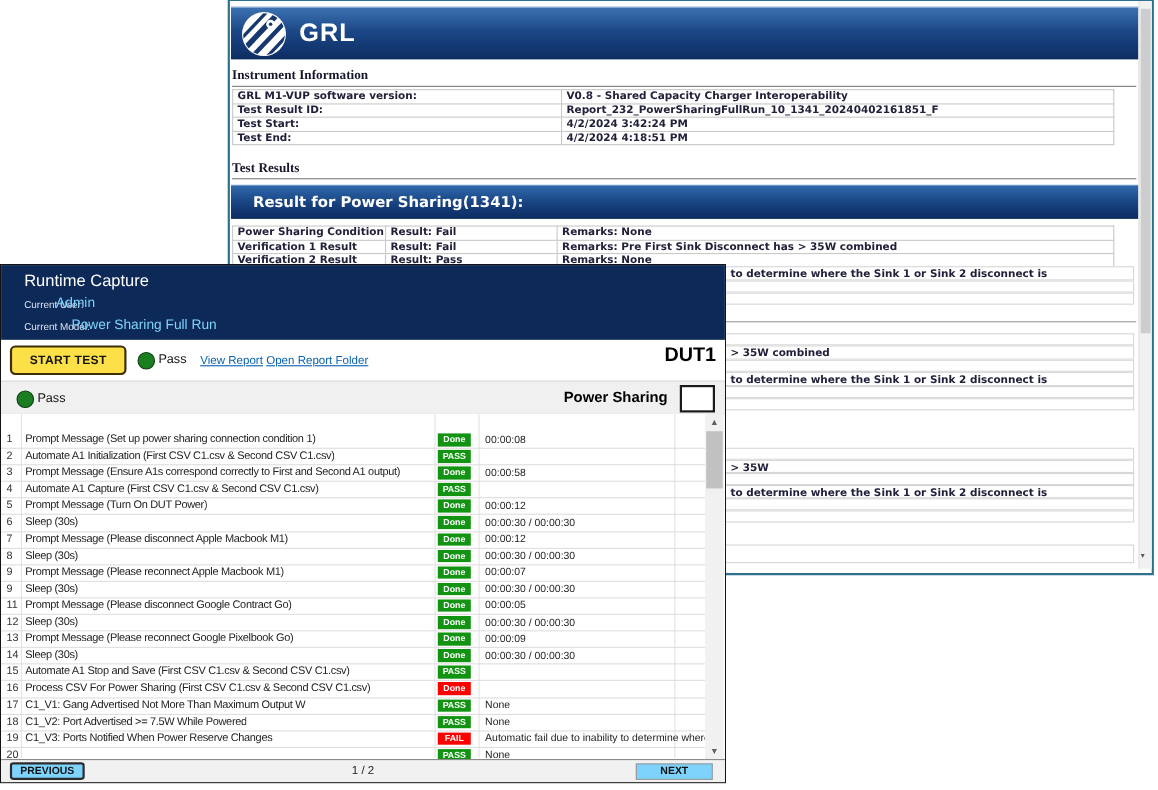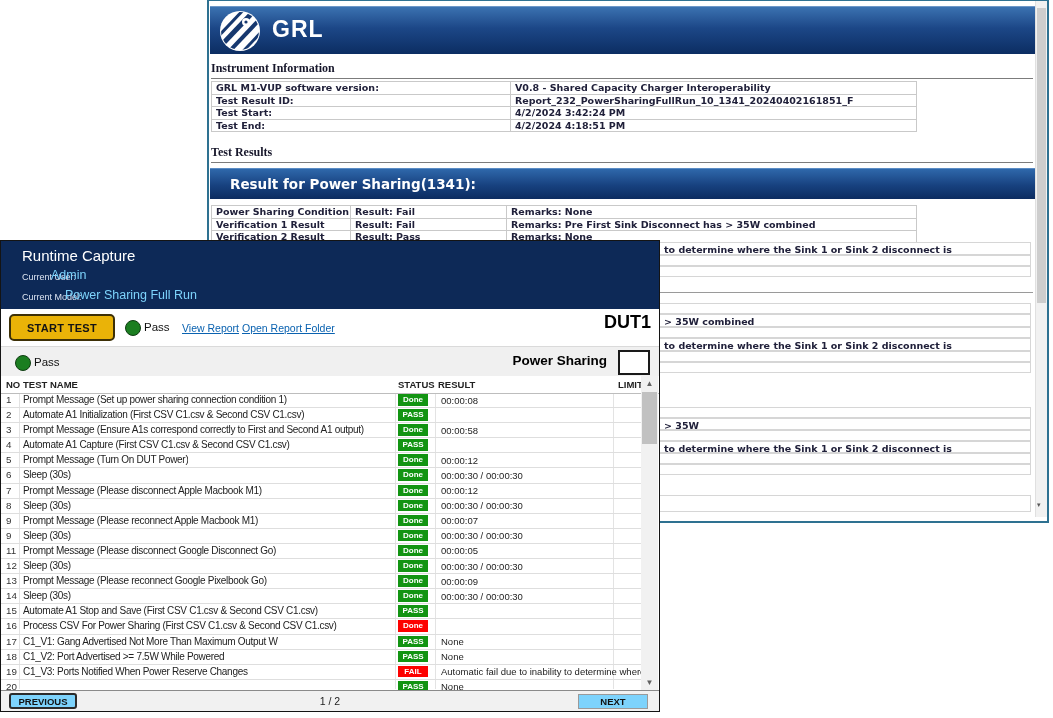--- a/index.html
+++ b/index.html
@@ -23,21 +23,21 @@
   .rw-scrollbar{position:absolute;right:0;top:0;width:11px;height:516px;background:#f1f1f1;border-left:1px solid #e0e0e0;}
   .rw-thumb{position:absolute;left:1px;top:7px;width:9px;height:295px;background:#cdcdcd;}
   .rw-sb-down{position:absolute;left:1px;bottom:8px;font-size:7px;color:#555;line-height:7px;}
   .rw-heading{
     position:absolute;left:2px;margin:0;width:822px;
     font-size:12px;font-weight:bold;color:#17172b;
     border-bottom:1px solid #7c7c7c;padding-bottom:2px;font-family:Liberation Serif, serif;
   }
   #hd-instr{top:60px;}
   #hd-results{top:144px;}
-  .rw-table{position:absolute;left:2px;width:706px;border-collapse:collapse;table-layout:fixed;
+  .rw-table{position:absolute;left:2px;width:802px;border-collapse:collapse;table-layout:fixed;
     font-size:9.5px;font-weight:bold;color:#20203a;}
   .rw-table td{border:1px solid #c9c9c9;padding:0 4px;height:11.5px;white-space:nowrap;overflow:hidden;}
   #info-table{top:80px;}
   #info-table td.c1{width:290px;}
   #result-table{top:204px;}
   #result-table td.c1{width:130px;}
   #result-table td.c2{width:147px;}
   .result-banner{
     position:absolute;left:1px;top:167px;width:825px;height:31px;box-sizing:border-box;
     background:linear-gradient(180deg,#2f68ab 0%,#17417f 55%,#0c2c60 100%);
@@ -57,21 +57,21 @@
   .rt-header{position:absolute;left:0;top:0;width:100%;height:68px;background:#0d2957;}
   .rt-title{position:absolute;left:21px;top:6px;font-size:15px;color:#fff;}
   .rt-meta-label{position:absolute;font-size:9px;color:#dce4f2;}
   .rt-meta-value{position:absolute;font-size:12.5px;color:#7dd3fc;}
   #lbl-user{left:21px;top:31px;}   #val-user{left:50px;top:27px;}
   #lbl-model{left:21px;top:51px;}  #val-model{left:64px;top:47px;}
 
   .rt-toolbar{position:absolute;left:0;top:68px;width:100%;height:37px;background:#fff;}
   .start-btn{
     position:absolute;left:8px;top:5px;width:106px;height:27px;box-sizing:border-box;
-    background:#eab308;border:2px solid #3d3007;border-radius:5px;
+    background:#fde047;border:2px solid #3d3007;border-radius:5px;
     font-size:11px;font-weight:bold;color:#141414;letter-spacing:.3px;
     display:flex;align-items:center;justify-content:center;cursor:pointer;
   }
   .status-dot{position:absolute;width:14px;height:14px;border-radius:50%;background:#1b7e20;border:1px solid #0f3d12;box-sizing:content-box;}
   .status-label{position:absolute;font-size:11.5px;color:#111;}
   #tb-dot{left:124px;top:11px;}  #tb-pass{left:143px;top:12px;}
   .rt-link{position:absolute;top:13px;font-size:10.5px;color:#0a62b0;text-decoration:underline;cursor:pointer;white-space:nowrap;}
   #lnk-view{left:181px;}  #lnk-open{left:241px;}
   .dut{position:absolute;right:8px;top:3px;font-size:18px;font-weight:bold;color:#000;}
 
@@ -244,27 +244,20 @@
     <span class="status-label" id="gp-pass">Pass</span>
     <span class="group-name">Power Sharing</span>
     <span class="group-box"></span>
   </div>
 
   <div class="rt-table">
     <div class="col-line" style="left:18px"></div>
     <div class="col-line" style="left:394px"></div>
     <div class="col-line" style="left:434px"></div>
     <div class="col-line" style="left:612px"></div>
-    <div class="rt-thead">
-      <span class="rt-th" id="th-no">NO</span>
-      <span class="rt-th" id="th-name">TEST NAME</span>
-      <span class="rt-th" id="th-status">STATUS</span>
-      <span class="rt-th" id="th-result">RESULT</span>
-      <span class="rt-th" id="th-limit">LIMIT</span>
-    </div>
     <div class="rt-rows" id="rt-rows">
         <div class="rt-row">
           <span class="rt-no">1</span>
           <span class="rt-name">Prompt Message (Set up power sharing connection condition 1)</span>
           <span class="badge green">Done</span>
           <span class="rt-result">00:00:08</span>
         </div>
         <div class="rt-row">
           <span class="rt-no">2</span>
           <span class="rt-name">Automate A1 Initialization (First CSV C1.csv &amp; Second CSV C1.csv)</span>
@@ -312,21 +305,21 @@
           <span class="rt-result">00:00:07</span>
         </div>
         <div class="rt-row">
           <span class="rt-no">9</span>
           <span class="rt-name">Sleep (30s)</span>
           <span class="badge green">Done</span>
           <span class="rt-result">00:00:30 / 00:00:30</span>
         </div>
         <div class="rt-row">
           <span class="rt-no">11</span>
-          <span class="rt-name">Prompt Message (Please disconnect Google Disconnect Go)</span>
+          <span class="rt-name">Prompt Message (Please disconnect Google Contract Go)</span>
           <span class="badge green">Done</span>
           <span class="rt-result">00:00:05</span>
         </div>
         <div class="rt-row">
           <span class="rt-no">12</span>
           <span class="rt-name">Sleep (30s)</span>
           <span class="badge green">Done</span>
           <span class="rt-result">00:00:30 / 00:00:30</span>
         </div>
         <div class="rt-row">

